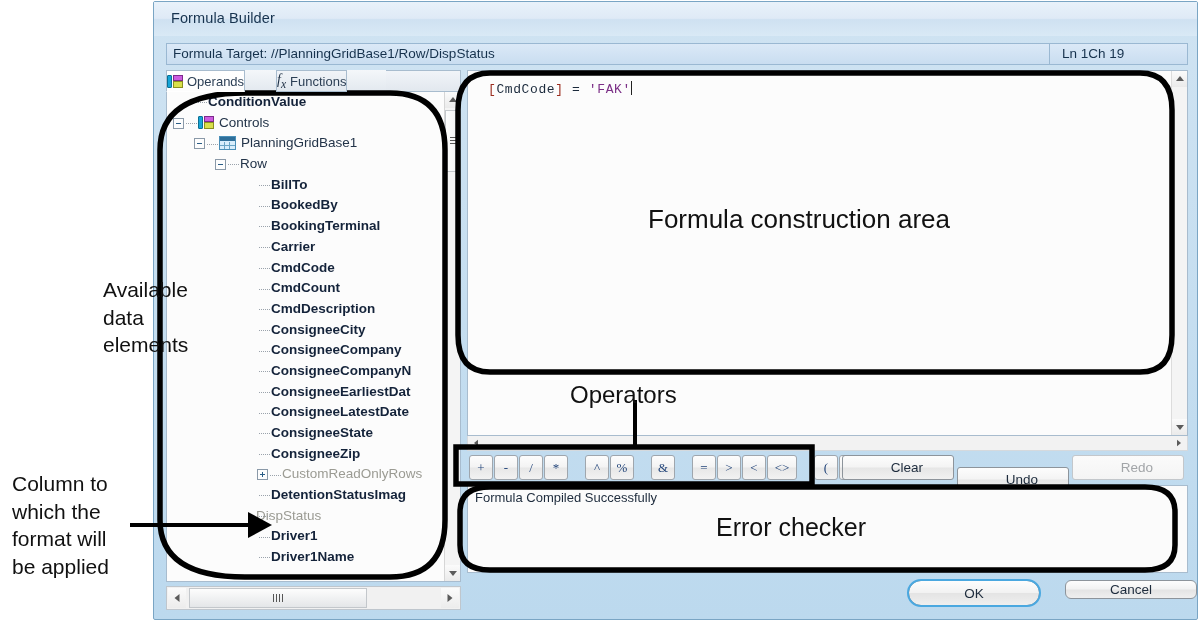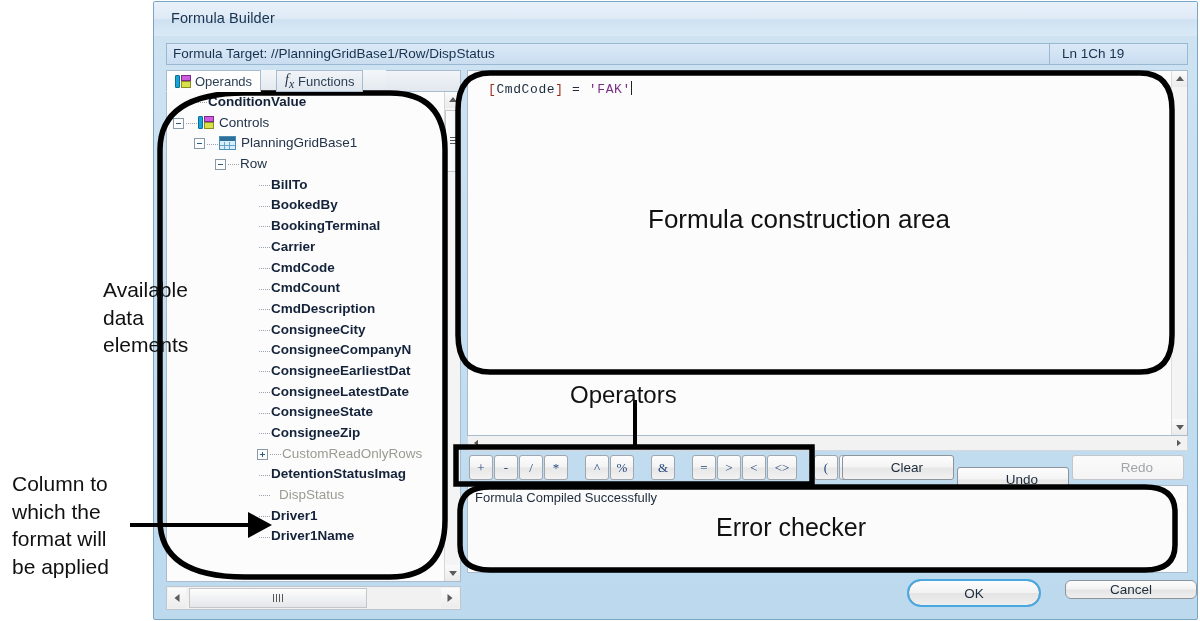--- a/index.html
+++ b/index.html
@@ -49,21 +49,21 @@
     position:absolute;left:12px;top:68px;width:295px;height:540px;
   }
   #tabstrip{
     position:absolute;left:0;top:0;height:22px;width:100%;
     background:linear-gradient(to bottom,#f4f7fa,#e3e9ef);
     border-bottom:1px solid #9ab8d2;box-sizing:border-box;
   }
   .tab{
     position:absolute;top:0;height:22px;box-sizing:border-box;
     font-size:13px;display:flex;align-items:center;gap:4px;
-    padding:0 8px;color:#2c3f55;border:1px solid #a8bcce;
+    padding:0 0;color:#2c3f55;border:1px solid #a8bcce;
   }
   .tab.active{
     left:0;background:linear-gradient(to bottom,#ffffff,#fdfdfd);
     border-bottom:1px solid #fff;z-index:3;
   }
   .tab.inactive{
     left:110px;background:linear-gradient(to bottom,#f1f4f8,#e0e7ee);
     z-index:2;
   }
   .tabrest{
@@ -282,28 +282,29 @@
           <div class="tnode plain"><span class="exp" style="left:27px"></span><span class="dots" style="left:40px"></span><span class="ico-grid" style="left:52px"></span><span class="lbl" style="margin-left:74px">PlanningGridBase1</span></div>
           <div class="tnode plain"><span class="exp" style="left:48px"></span><span class="dots" style="left:61px"></span><span class="lbl" style="margin-left:73px">Row</span></div>
           <div class="tnode"><span class="dots" style="left:92px"></span><span class="lbl" style="margin-left:104px">BillTo</span></div>
           <div class="tnode"><span class="dots" style="left:92px"></span><span class="lbl" style="margin-left:104px">BookedBy</span></div>
           <div class="tnode"><span class="dots" style="left:92px"></span><span class="lbl" style="margin-left:104px">BookingTerminal</span></div>
           <div class="tnode"><span class="dots" style="left:92px"></span><span class="lbl" style="margin-left:104px">Carrier</span></div>
           <div class="tnode"><span class="dots" style="left:92px"></span><span class="lbl" style="margin-left:104px">CmdCode</span></div>
           <div class="tnode"><span class="dots" style="left:92px"></span><span class="lbl" style="margin-left:104px">CmdCount</span></div>
           <div class="tnode"><span class="dots" style="left:92px"></span><span class="lbl" style="margin-left:104px">CmdDescription</span></div>
           <div class="tnode"><span class="dots" style="left:92px"></span><span class="lbl" style="margin-left:104px">ConsigneeCity</span></div>
+          <div class="tnode"><span class="dots" style="left:92px"></span><span class="lbl" style="margin-left:104px">ConsigneeCompany</span></div>
           <div class="tnode"><span class="dots" style="left:92px"></span><span class="lbl" style="margin-left:104px">ConsigneeCompanyN</span></div>
           <div class="tnode"><span class="dots" style="left:92px"></span><span class="lbl" style="margin-left:104px">ConsigneeEarliestDat</span></div>
           <div class="tnode"><span class="dots" style="left:92px"></span><span class="lbl" style="margin-left:104px">ConsigneeLatestDate</span></div>
           <div class="tnode"><span class="dots" style="left:92px"></span><span class="lbl" style="margin-left:104px">ConsigneeState</span></div>
           <div class="tnode"><span class="dots" style="left:92px"></span><span class="lbl" style="margin-left:104px">ConsigneeZip</span></div>
           <div class="tnode dim"><span class="exp plus" style="left:90px"></span><span class="dots" style="left:103px"></span><span class="lbl" style="margin-left:115px">CustomReadOnlyRows</span></div>
           <div class="tnode"><span class="dots" style="left:92px"></span><span class="lbl" style="margin-left:104px">DetentionStatusImag</span></div>
-          <div class="tnode dim"><span class="dots" style="left:92px"></span><span class="lbl" style="margin-left:112px">DispStatus</span></div>
+          <div class="tnode dim"><span class="dots" style="left:92px"></span><span class="lbl" style="margin-left:89px">DispStatus</span></div>
           <div class="tnode"><span class="dots" style="left:92px"></span><span class="lbl" style="margin-left:104px">Driver1</span></div>
           <div class="tnode"><span class="dots" style="left:92px"></span><span class="lbl" style="margin-left:104px">Driver1Name</span></div>
         </div>
 
       <div id="treevsb">
         <div class="sb-arrow up">
             <span class="tri up"></span>
           </div>
         <div id="treethumb"></div>
         <div class="sb-arrow dn">

